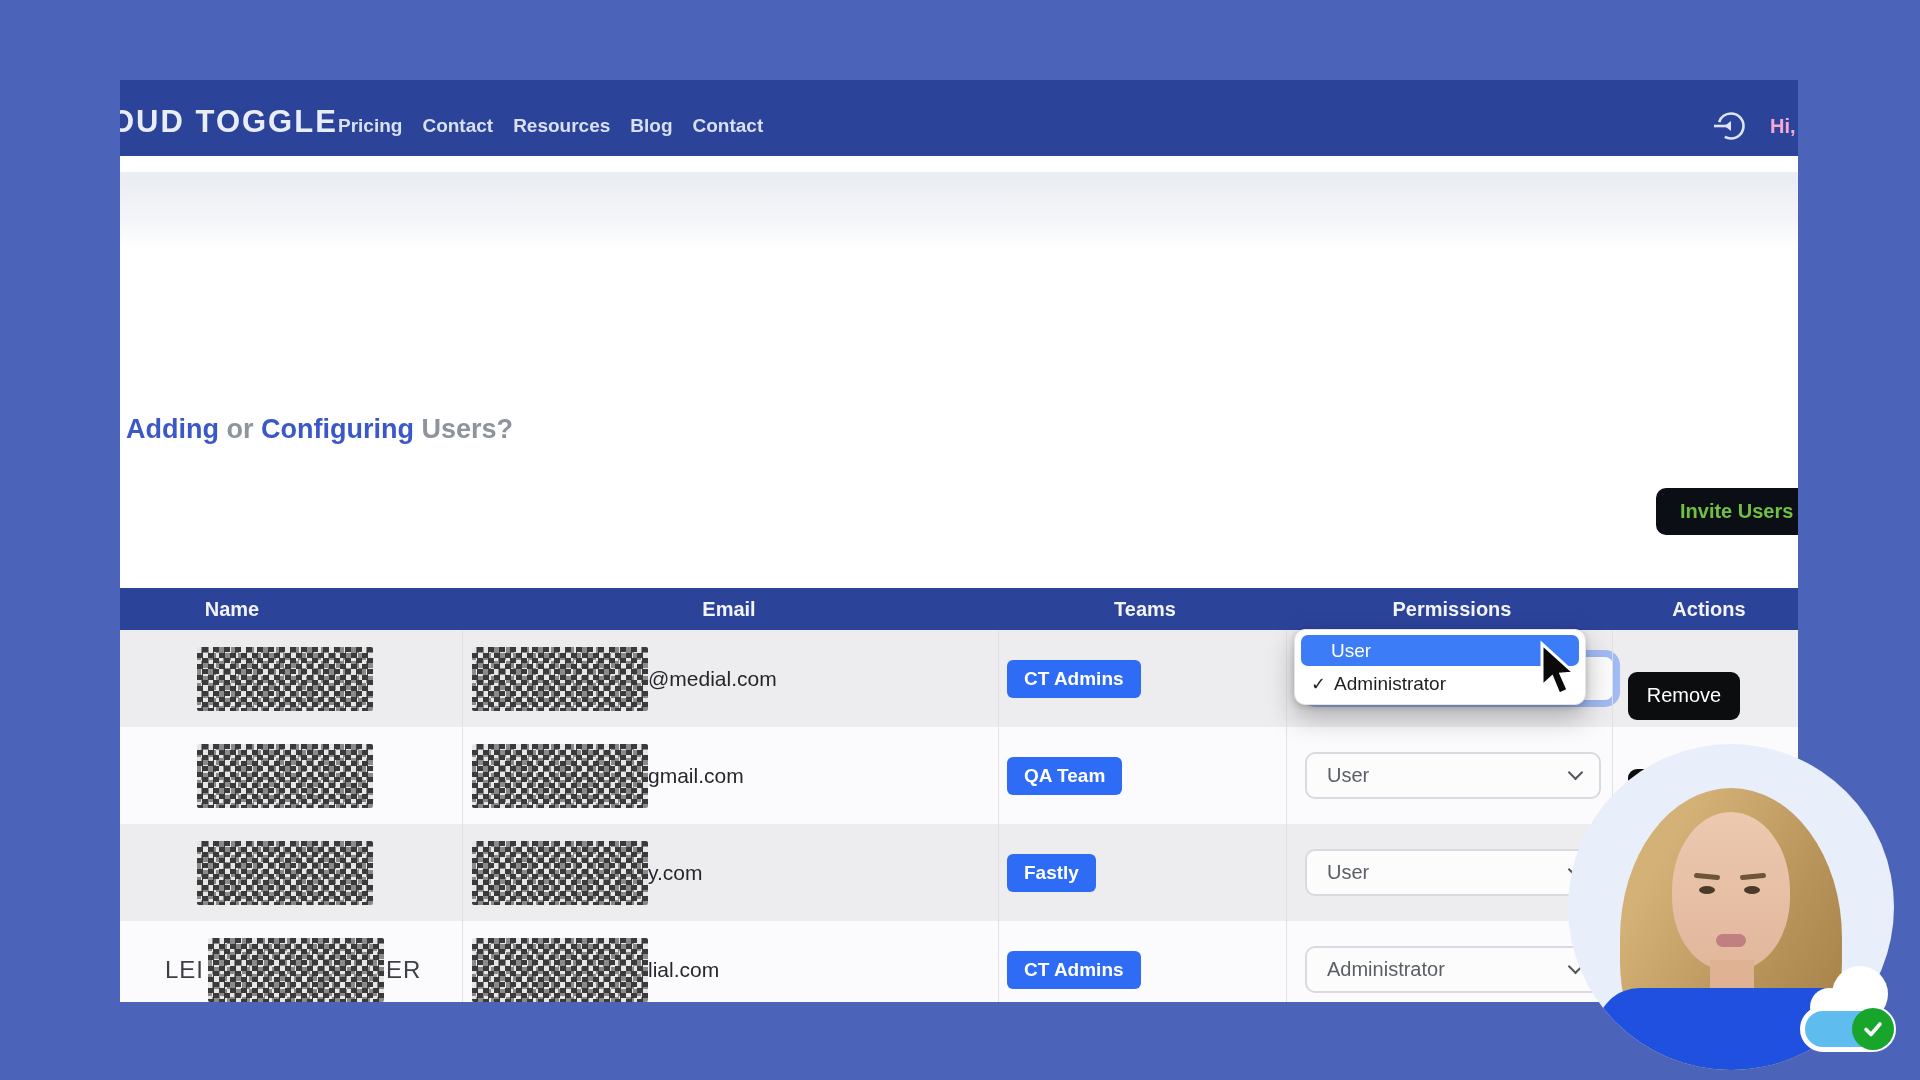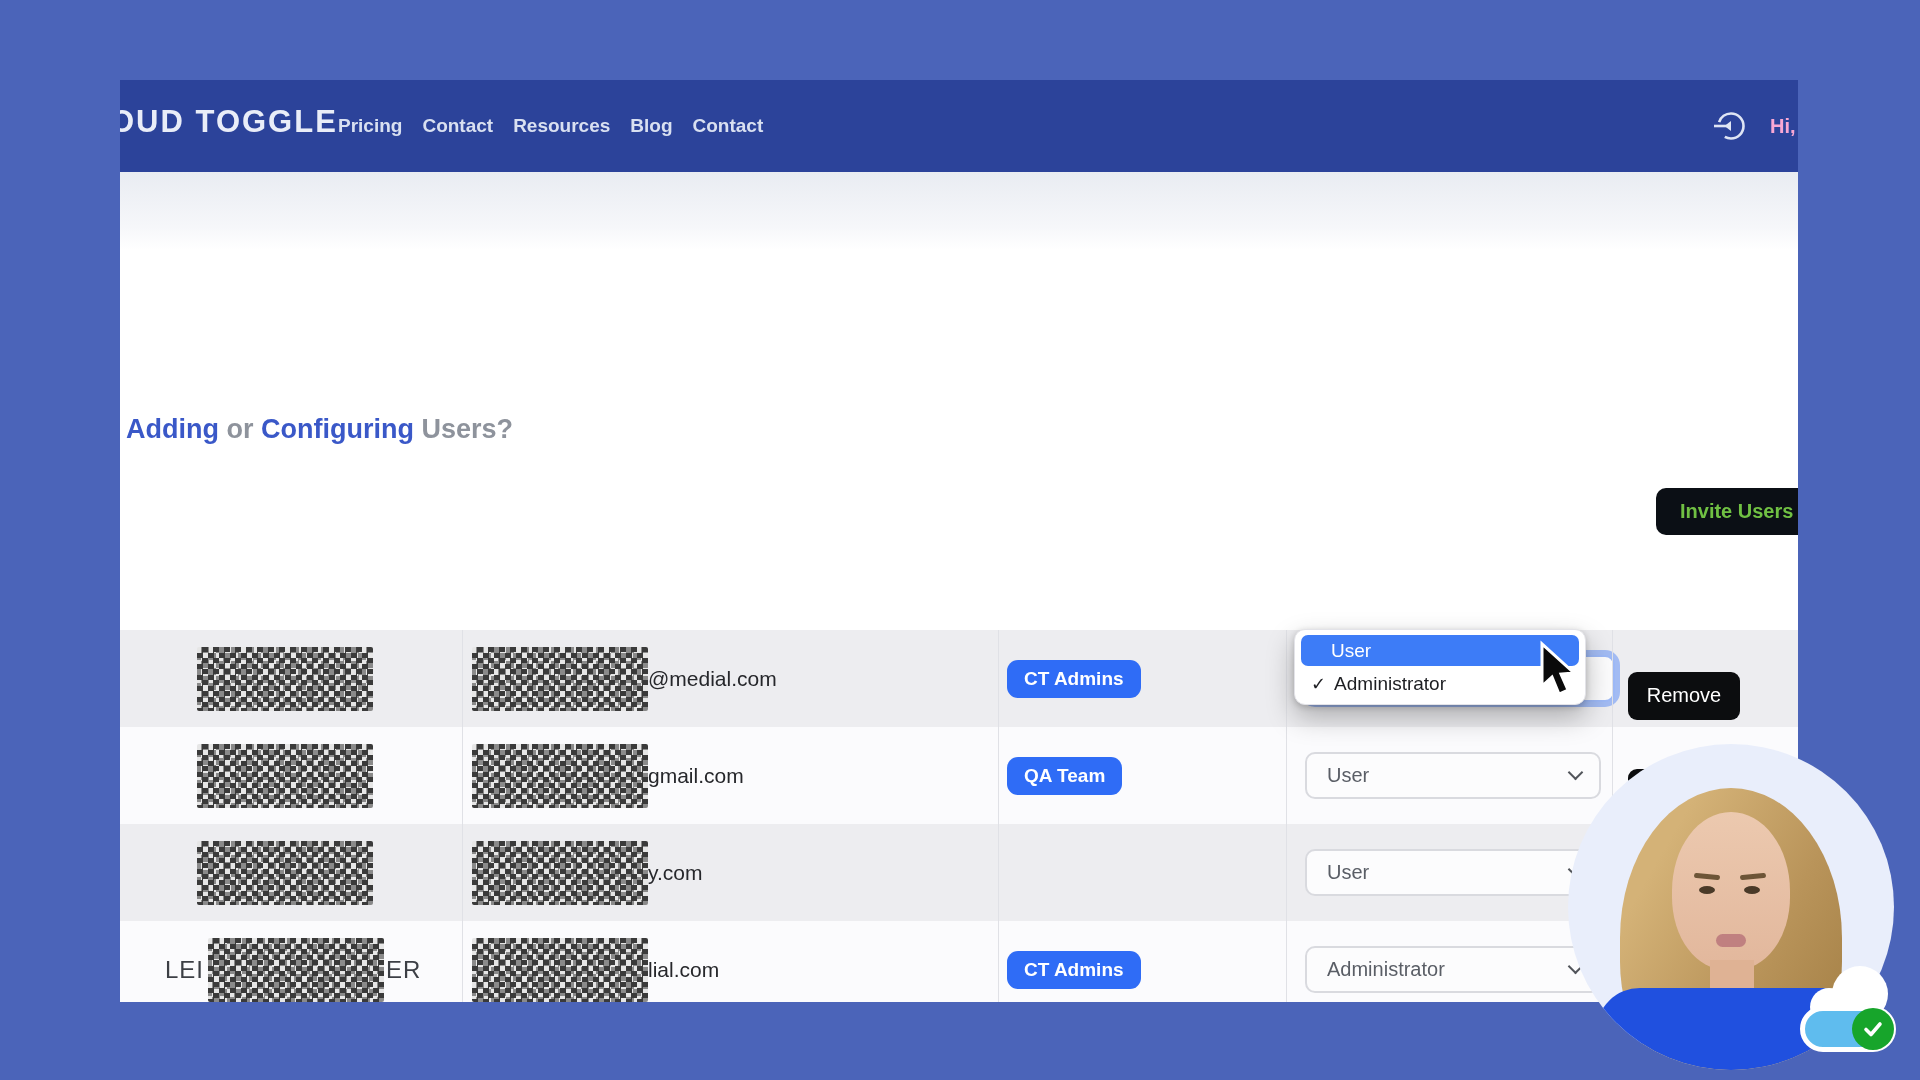--- a/index.html
+++ b/index.html
@@ -11,21 +11,21 @@
   }
 
   
   .page {
     position:absolute; left:120px; top:80px; width:1678px; height:922px;
     background:#ffffff; overflow:hidden;
   }
 
   
   .navbar {
-    position:absolute; left:0; top:0; width:100%; height:92px;
+    position:absolute; left:0; top:0; width:100%; height:76px;
     background:#2c439a; overflow:hidden;
   }
   .brand {
     position:absolute; left:-10px; top:24px;
     font-size:31px; font-weight:700; letter-spacing:2px; color:#e9edf8;
     white-space:nowrap;
   }
   .nav-links {
     position:absolute; left:218px; top:0; height:92px;
     display:flex; align-items:center; gap:20px;
@@ -104,21 +104,21 @@
   .name-cell .censor { margin-left:32px; }
   .name-cell.with-text .censor { margin-left:2px; }
   .email-cell {
     position:absolute; left:352px; top:0; height:97px;
     display:flex; align-items:center;
     font-size:21px; color:#26272b;
   }
   .team-cell { position:absolute; left:887px; top:0; height:97px; display:flex; align-items:center; }
   .badge {
     background:#2f6cf6; color:#ffffff; font-size:19px; font-weight:700;
-    padding:8px 17px; border-radius:11px; white-space:nowrap; cursor:default;
+    padding:8px 17px; border-radius:6px; white-space:nowrap; cursor:default;
   }
   .perm-cell { position:absolute; left:1185px; top:0; height:97px; display:flex; align-items:center; }
   .select {
     width:296px; height:47px; background:#fcfcfd;
     border:2px solid #d9dadf; border-radius:10px;
     display:flex; align-items:center; justify-content:space-between;
     padding:0 18px 0 20px; font-size:20px; color:#5a5e66; cursor:pointer;
   }
   .select.focused {
     width:310px; border-color:#9db9f7;
@@ -222,20 +222,27 @@
 
   <div class="question">
     <span class="q-link">Adding</span>
     <span class="q-gray">or</span>
     <span class="q-link">Configuring</span>
     <span class="q-gray">Users?</span>
   </div>
 
   <button class="invite-btn">Invite Users</button>
 
+  <div class="thead">
+    <div class="th th-name">Name</div>
+    <div class="th th-email">Email</div>
+    <div class="th th-teams">Teams</div>
+    <div class="th th-permissions">Permissions</div>
+    <div class="th th-actions">Actions</div>
+  </div>
 
   <div class="tbody">
 
     <div class="trow shade row-0">
       <div class="name-cell">
           <span class="censor"></span>
         </div>
       <div class="email-cell">
         <span class="censor"></span>
         <span>@medial.com</span>
@@ -273,20 +280,23 @@
       </div>
     </div>
 
     <div class="trow shade row-2">
       <div class="name-cell">
           <span class="censor"></span>
         </div>
       <div class="email-cell">
         <span class="censor"></span>
         <span>y.com</span>
+      </div>
+      <div class="team-cell">
+        <span class="badge">Fastly</span>
       </div>
       <div class="perm-cell">
         <div class="select">
           <span>User</span>
           <span class="chevron"></span>
         </div>
       </div>
       <div class="action-cell">
         <button class="remove-btn">Remove</button>
       </div>

